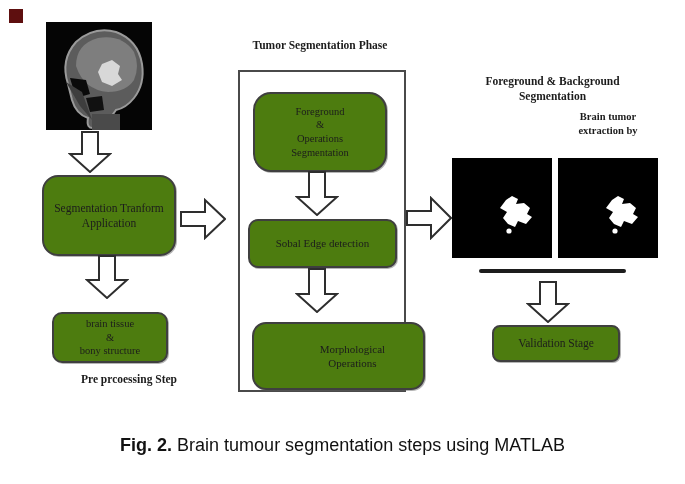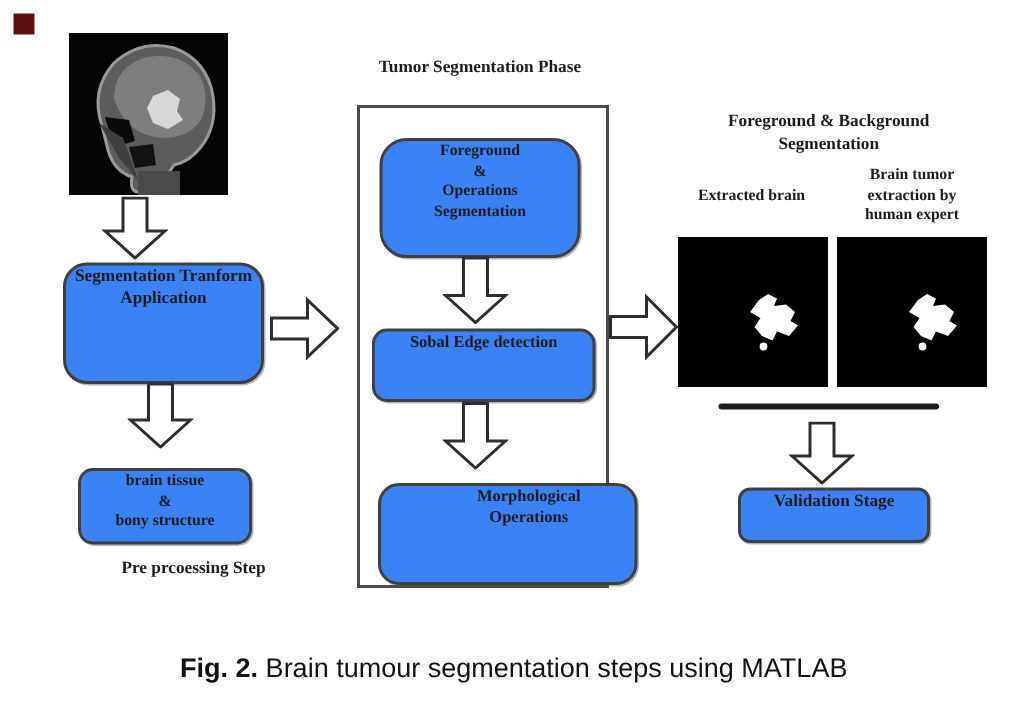--- a/index.html
+++ b/index.html
@@ -2,24 +2,24 @@
 <html><head>
 <meta charset="utf-8">
 <style>
   html,body{margin:0;padding:0;}
   body{
     width:685px;height:484px;position:relative;background:#ffffff;
     font-family:"Liberation Serif", serif;overflow:hidden;
   }
   .abs{position:absolute;}
   .node{
-    position:absolute;background:#3b82f6;border:2px solid #3f3f3f;
+    position:absolute;background:#4d7c0f;border:2px solid #3f3f3f;
     box-shadow:1px 1px 0 rgba(90,90,90,.45);
-    display:flex;flex-direction:column;align-items:center;
-    text-align:center;font-weight:bold;color:#1c1c1c;
+    display:flex;flex-direction:column;align-items:center;justify-content:center;
+    text-align:center;font-weight:normal;color:#1c1c1c;
   }
   .node span{display:block;line-height:1.3;}
   .label{
     position:absolute;font-weight:bold;color:#1c1c1c;text-align:center;
   }
   .label span{display:block;line-height:1.3;}
   .blacksq{position:absolute;width:100px;height:100px;background:#000;}
   svg{display:block;}
   .caption{
     position:absolute;left:0;top:435px;width:685px;text-align:center;
@@ -106,27 +106,25 @@
 <svg class="abs" style="left:406px;top:196px;" width="46" height="44" viewBox="0 0 46 44">
   <polygon points="1,15 25,15 25,2 45,22 25,42 25,29 1,29" fill="#fff" stroke="#2e2e2e" stroke-width="2"></polygon>
 </svg>
 
 <div class="label" style="left:470px;top:74px;width:165px;font-size:11.5px;">
   <span>Foreground &amp; Background</span>
   <span>Segmentation</span>
 </div>
 
 <div class="label" style="left:450px;top:124px;width:102px;font-size:10.5px;">
-  <span>Extracted brain</span>
 </div>
 
 <div class="label" style="left:557px;top:110px;width:102px;font-size:10.5px;">
   <span>Brain tumor</span>
   <span>extraction by</span>
-  <span>human expert</span>
 </div>
 
 <div class="blacksq" style="left:452px;top:158px;">
   <svg width="100" height="100" viewBox="0 0 100 100">
     <path d="M54,42 L60,38 L66,41 L64,46 L72,45 L78,50 L75,56 L80,59 L74,66 L66,63 L63,69 L56,66 L51,60 L55,54 L48,50 Z" fill="#fff"></path>
     <circle cx="57" cy="73" r="2.6" fill="#fff"></circle>
   </svg>
 </div>
 
 <div class="blacksq" style="left:558px;top:158px;">

